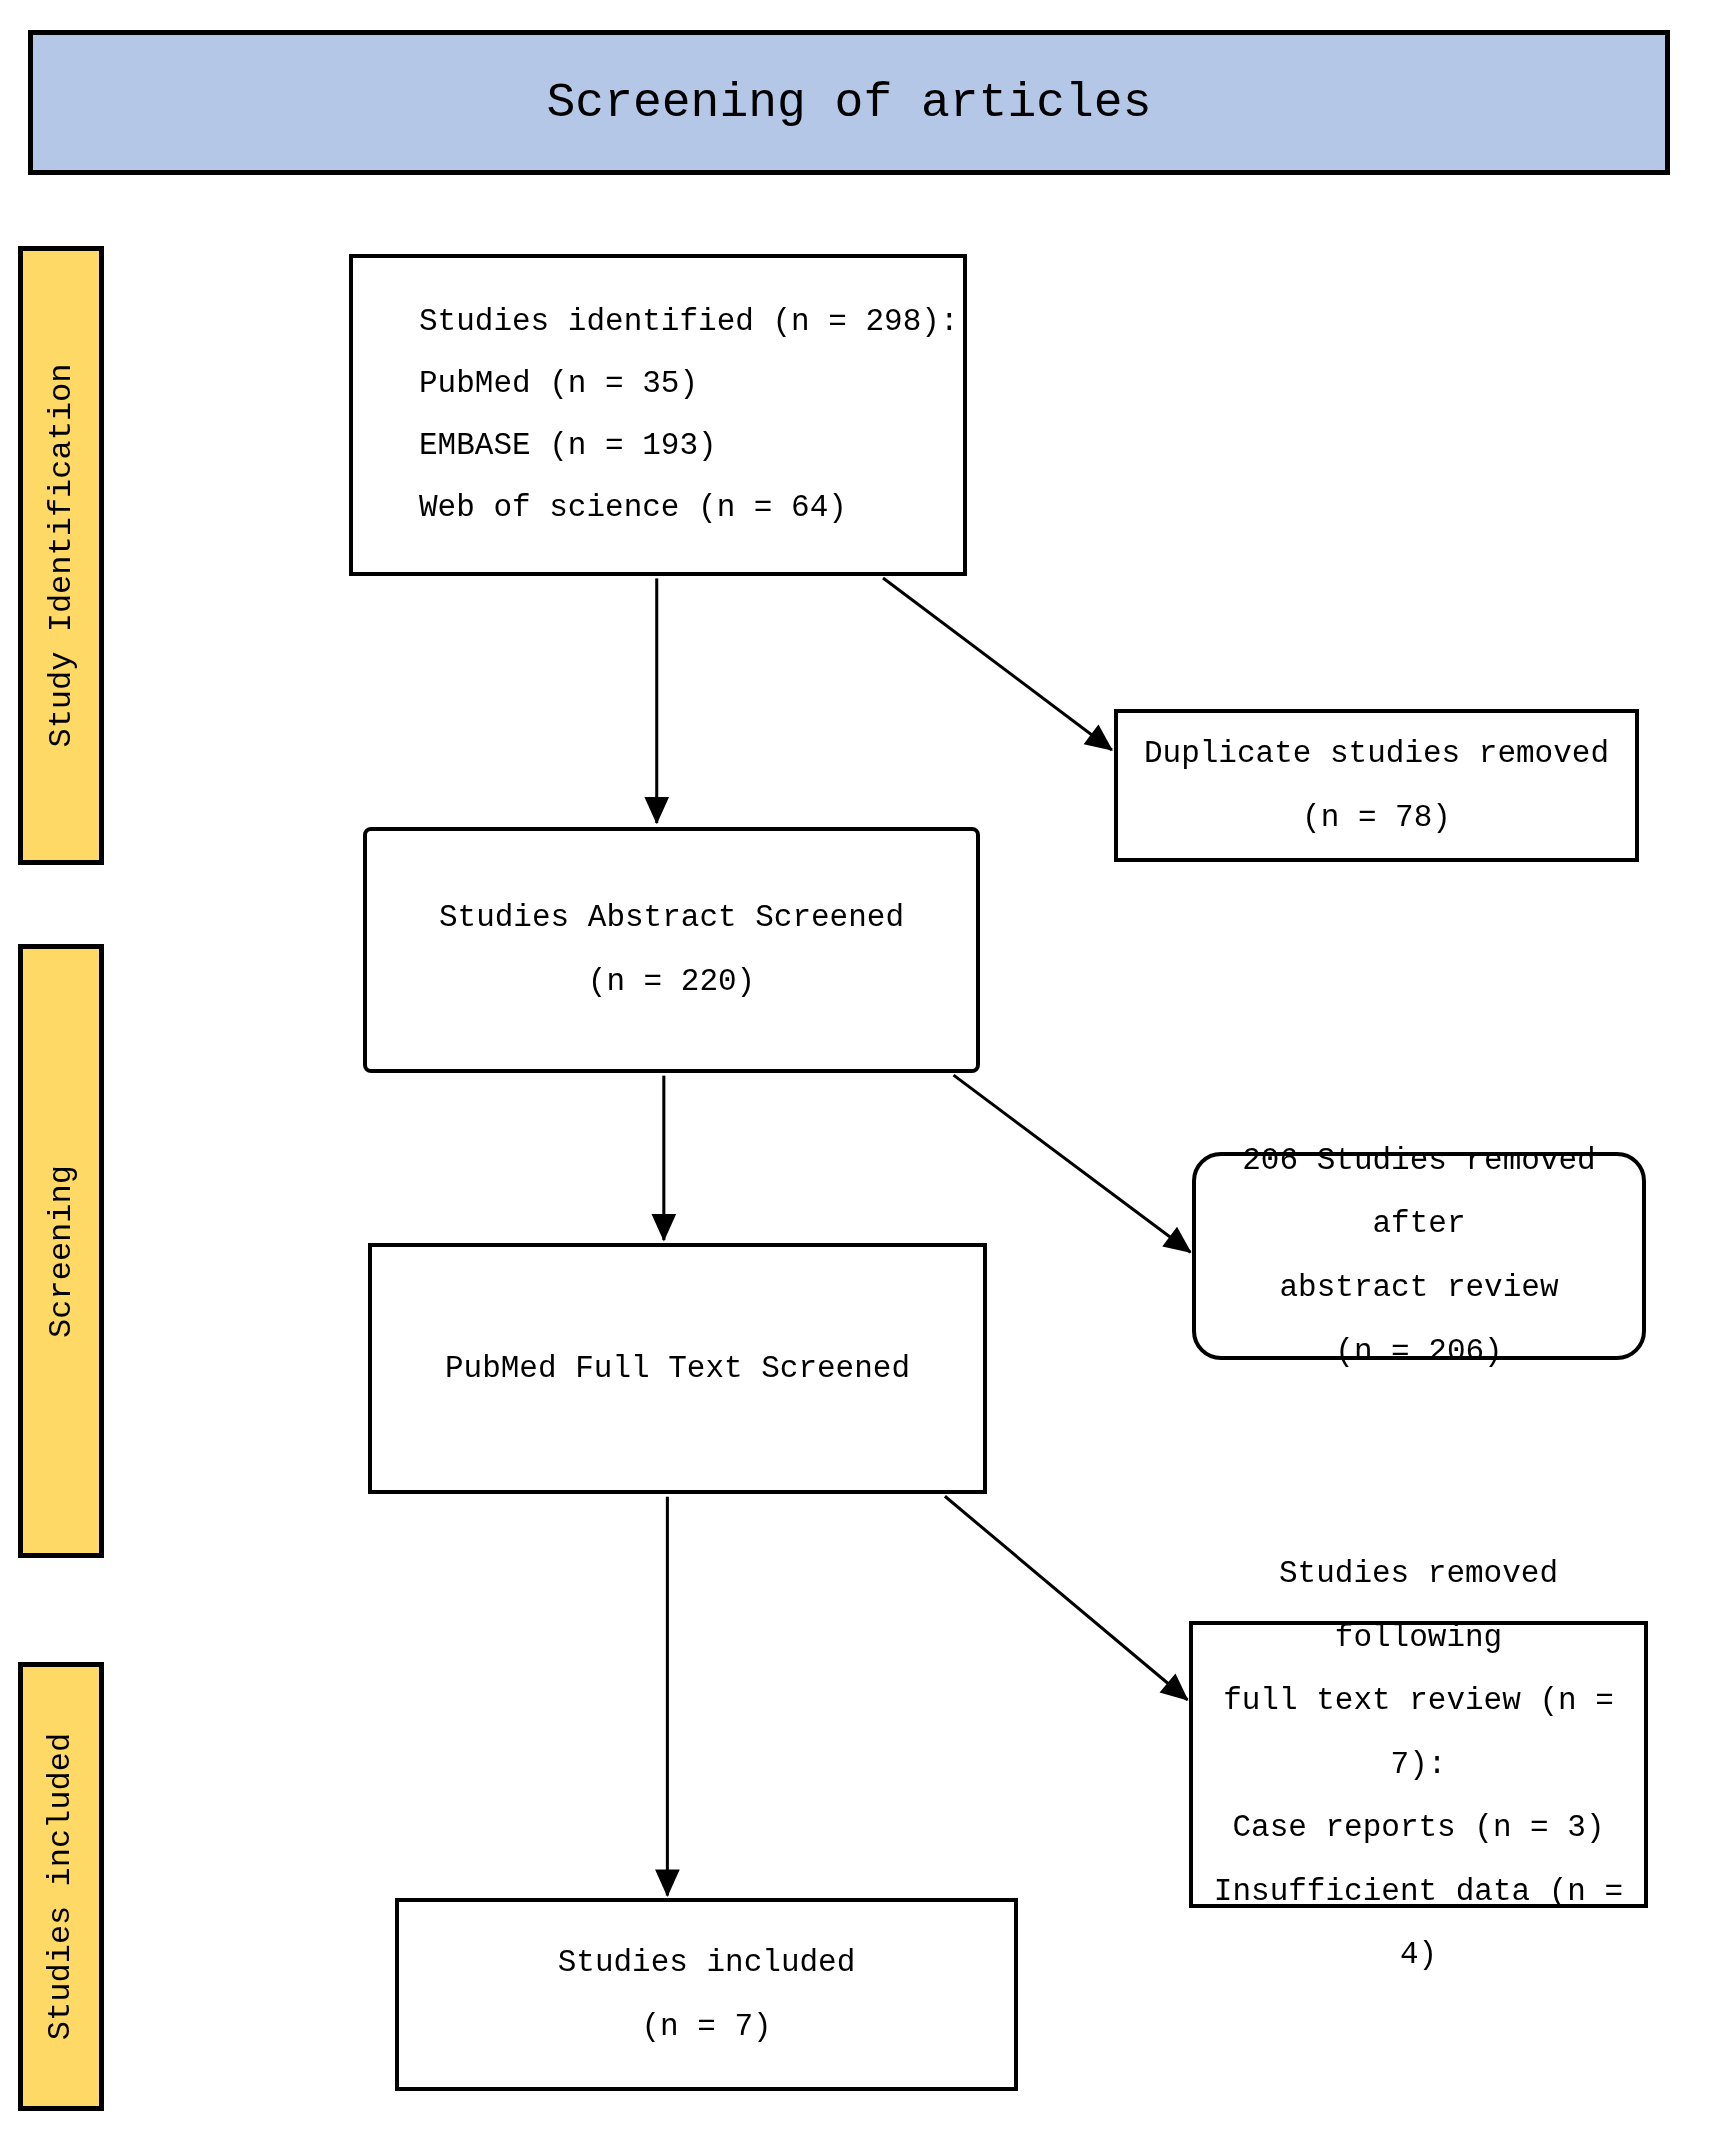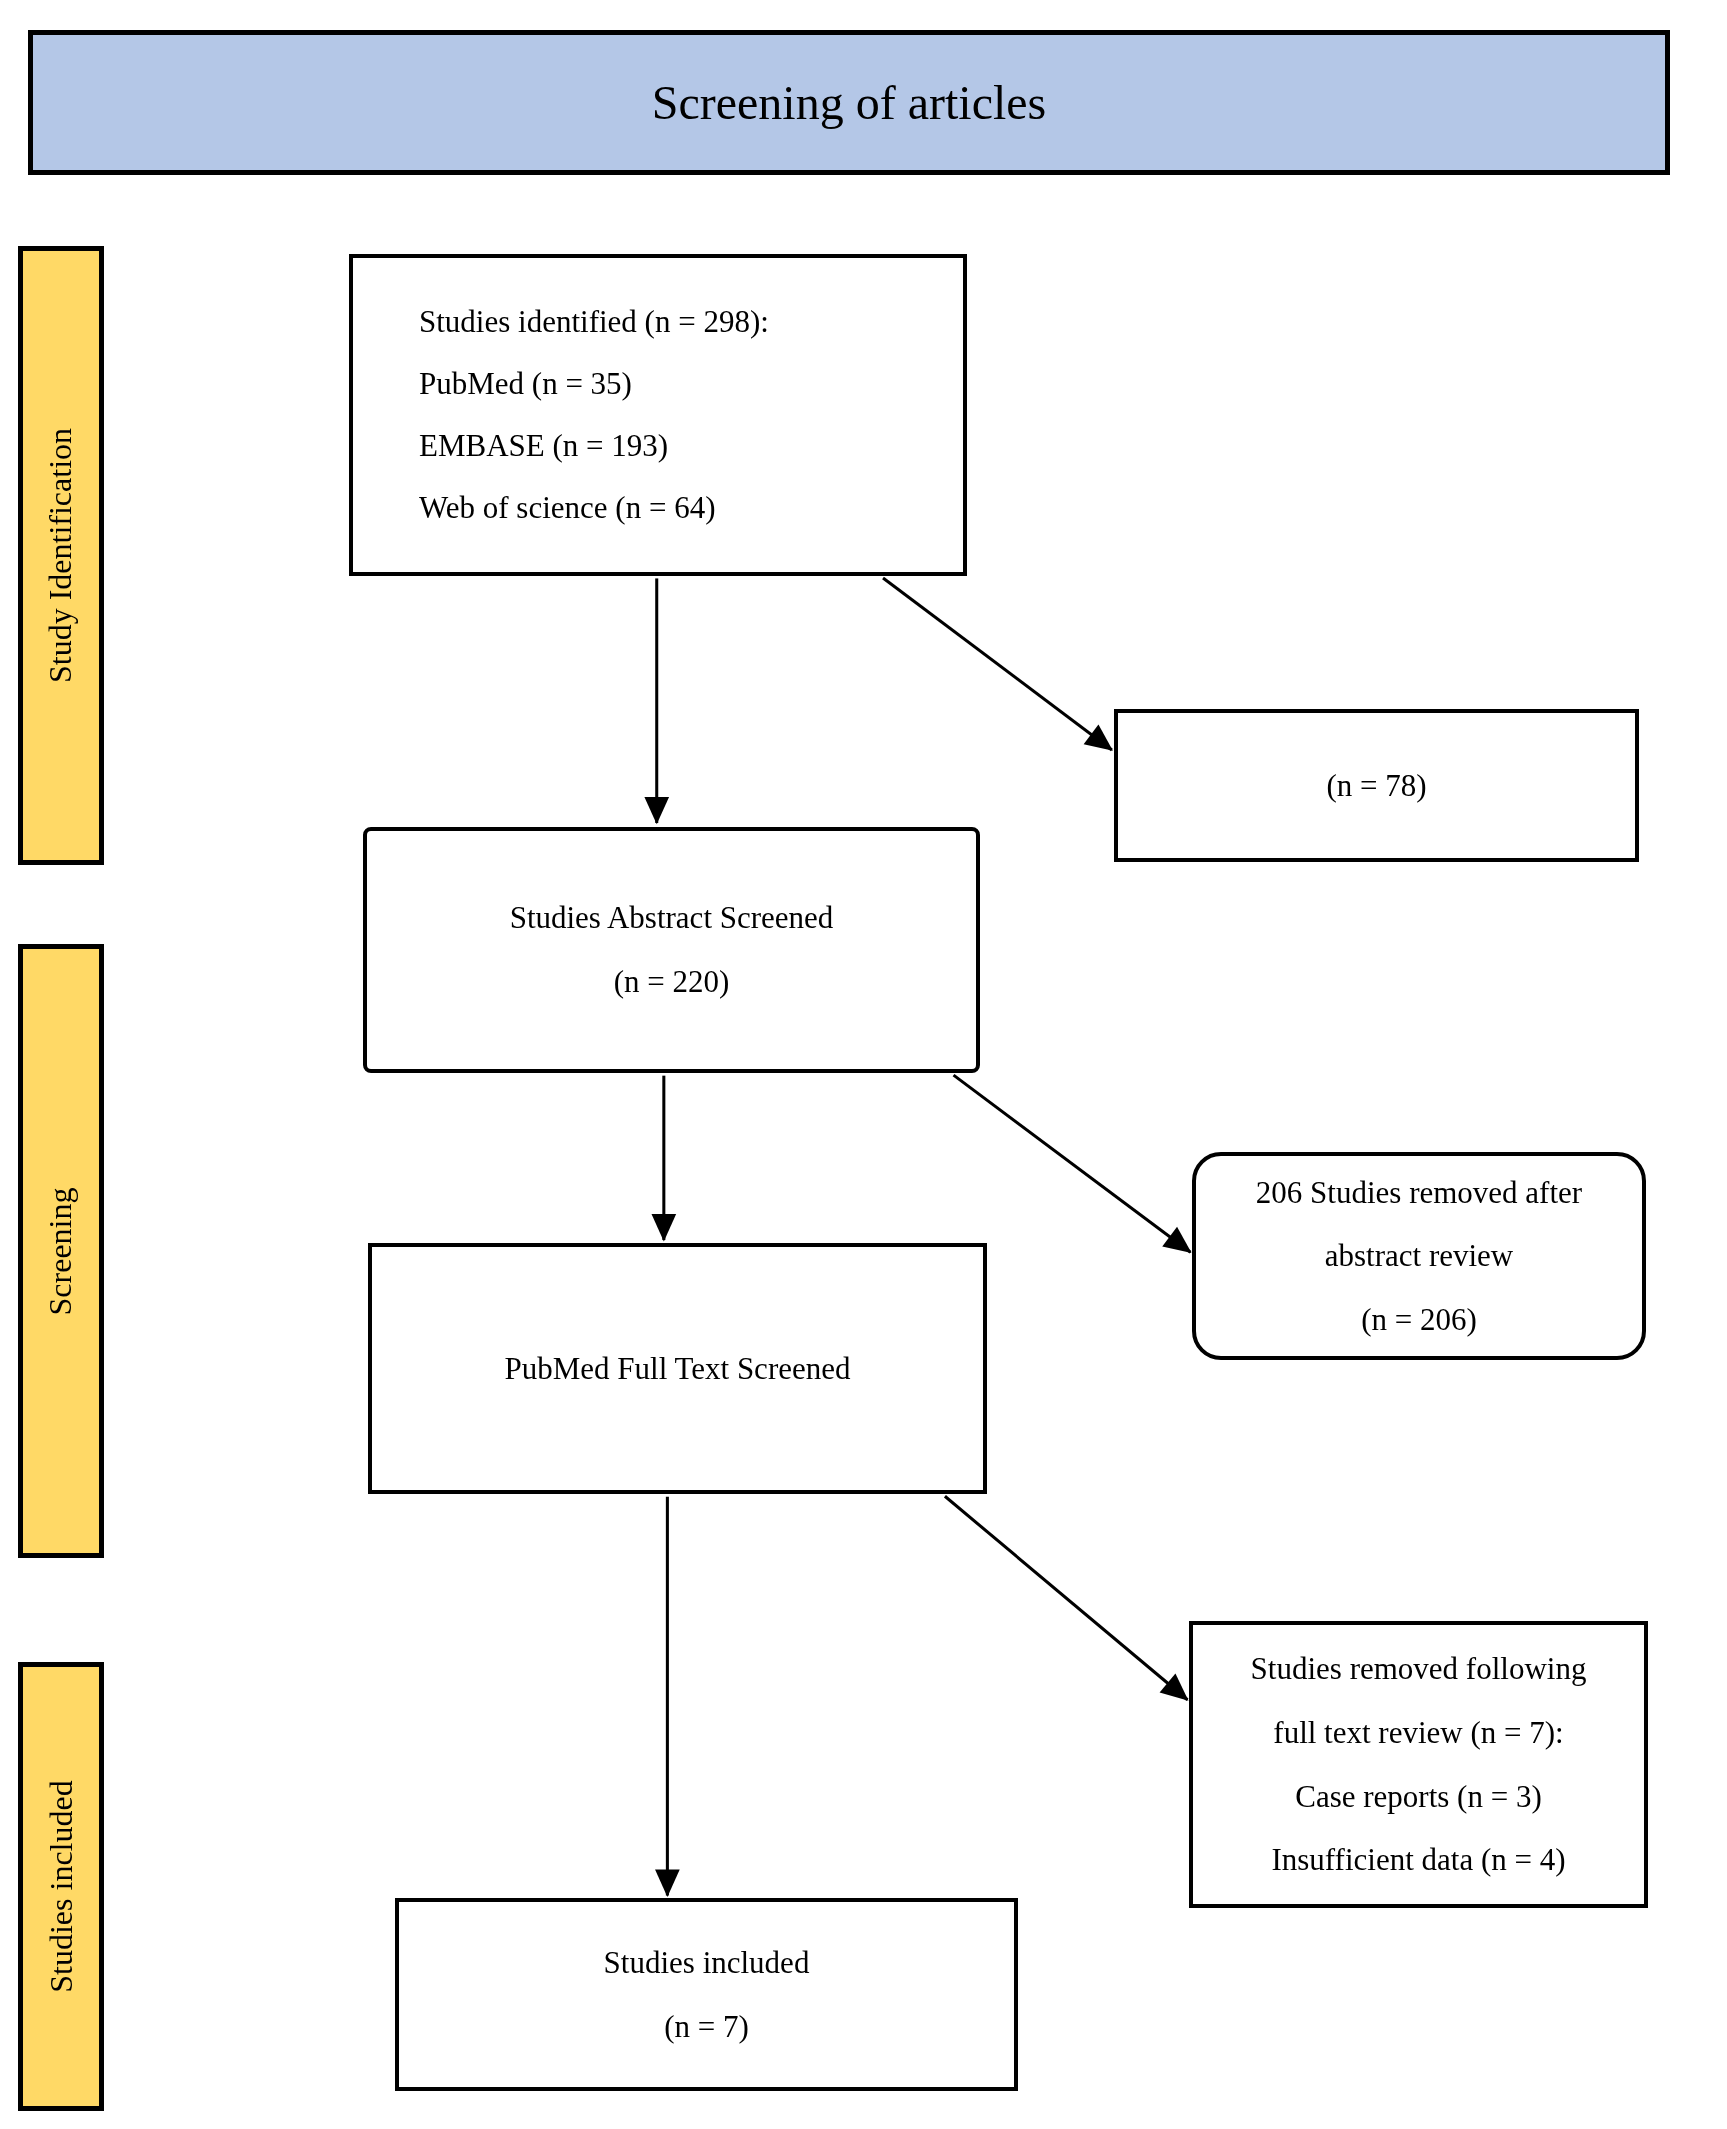--- a/index.html
+++ b/index.html
@@ -5,21 +5,21 @@
   html, body {
     margin: 0;
     padding: 0;
     background: #ffffff;
   }
   .page {
     position: relative;
     width: 1728px;
     height: 2129px;
     background: #ffffff;
-    font-family: Liberation Serif, serif;
+    font-family: Liberation Mono, monospace;
     color: #000000;
   }
   .abs { position: absolute; box-sizing: border-box; }
 
   .banner {
     left: 28px; top: 30px; width: 1642px; height: 145px;
     background: #b4c7e7;
     border: 5px solid #000000;
     display: flex; align-items: center; justify-content: center;
     font-size: 48px;
@@ -84,20 +84,21 @@
   </div>
 
   <div class="abs fbox box-identified">
     <div class="line">Studies identified (n = 298):</div>
     <div class="line">PubMed (n = 35)</div>
     <div class="line">EMBASE (n = 193)</div>
     <div class="line">Web of science (n = 64)</div>
   </div>
 
   <div class="abs fbox box-duplicates">
+    <div class="line">Duplicate studies removed</div>
     <div class="line">(n = 78)</div>
   </div>
 
   <div class="abs fbox box-abstract-screened">
     <div class="line">Studies Abstract Screened</div>
     <div class="line">(n = 220)</div>
   </div>
 
   <div class="abs fbox box-abstract-removed">
     <div class="line">206 Studies removed after</div>

